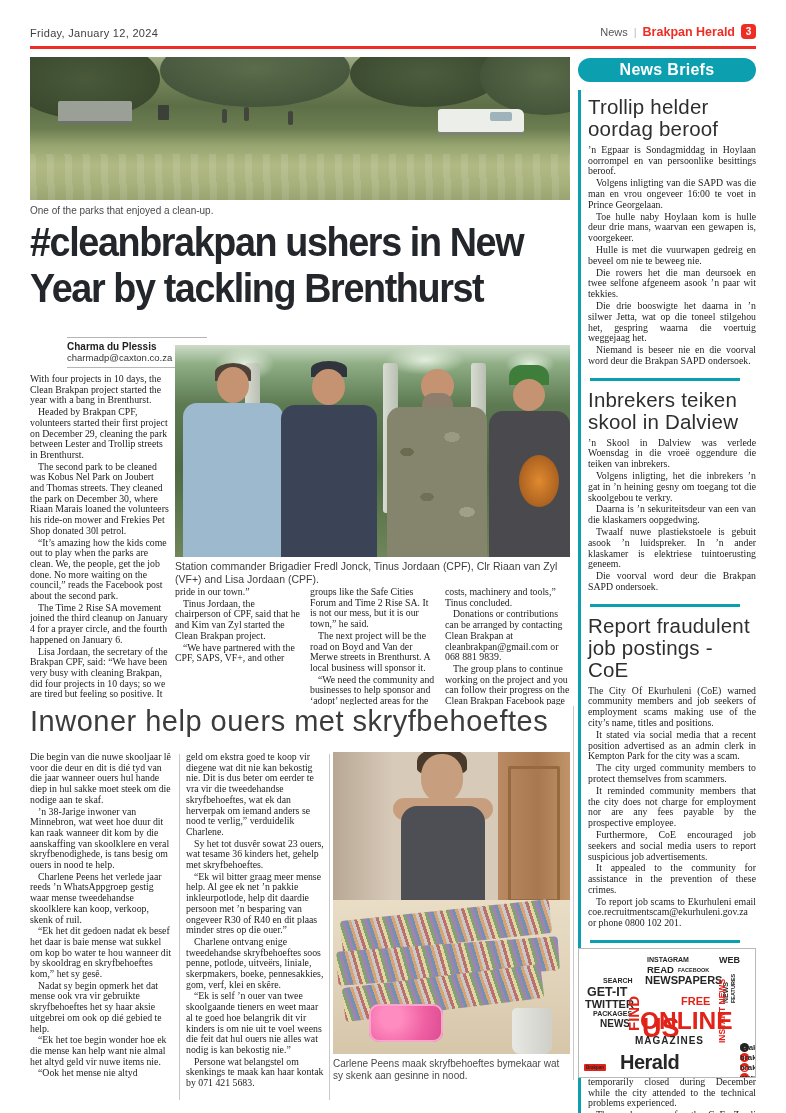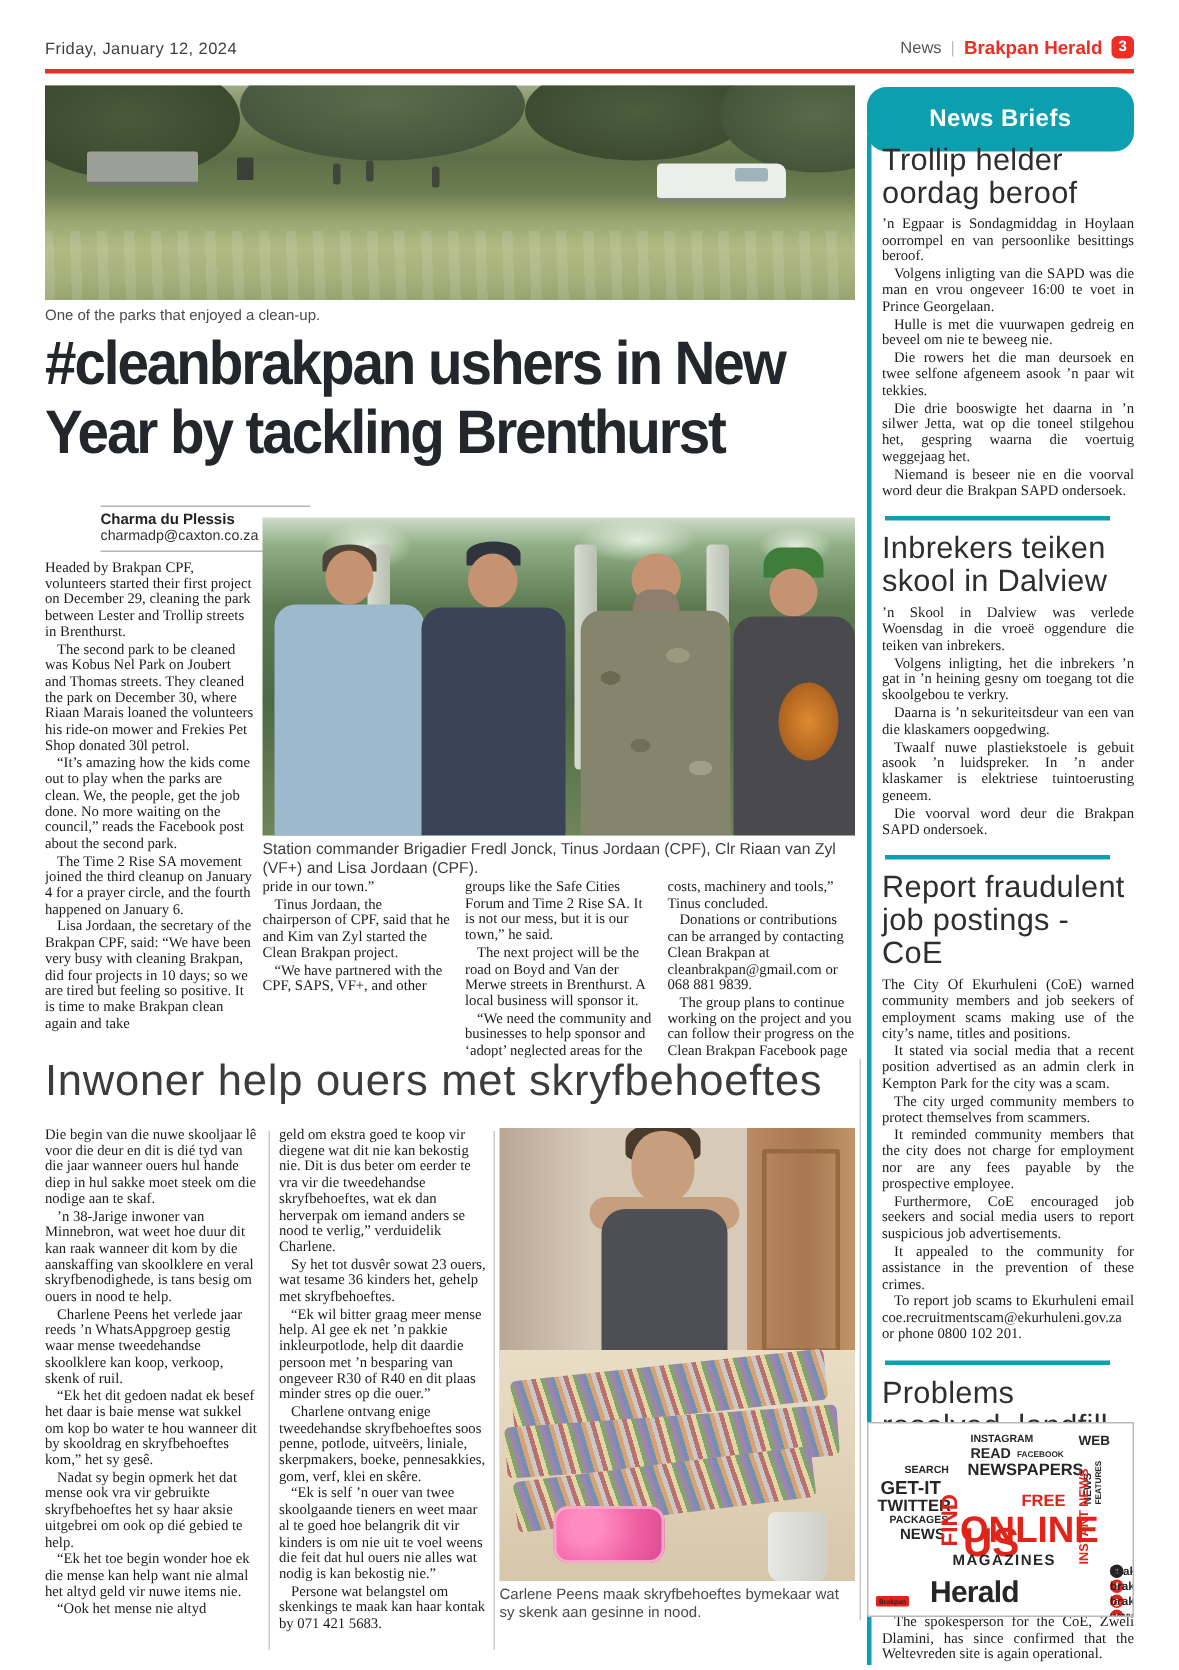--- a/index.html
+++ b/index.html
@@ -80,21 +80,21 @@
   .s-hairt{position:absolute;left:84px;top:-4px;width:50px;height:26px;background:#4a3a2c;border-radius:50% 50% 20% 20%;}
   .s-table{position:absolute;left:0;top:148px;width:237px;height:154px;background:linear-gradient(180deg,#e9ddc6,#e0d2b8 55%,#d6c6aa);}
   .pens{position:absolute;height:34px;border-radius:4px;
         background:repeating-linear-gradient(78deg,#bb7070 0 3px,#e2d7a2 3px 6px,#83a173 6px 9px,#a083b1 9px 12px,#7391b1 12px 15px,#d8a273 15px 18px,#c9c9c9 18px 21px);}
   .s-pouch{position:absolute;left:36px;top:252px;width:74px;height:38px;border-radius:10px;
            background:radial-gradient(circle at 30% 35%,#ff8cc0 0 18%,#ef5fa2 60%,#d94a90);box-shadow:inset 0 0 0 2px #f7a6cc;}
   .s-jar{position:absolute;right:18px;top:256px;width:40px;height:46px;background:linear-gradient(90deg,#e8e8e4,#cfcfc8);border-radius:5px 5px 8px 8px;}
   .stat-caption{left:333px;top:1058px;width:237px;}
 
   
-  .nb-pill{left:578px;top:58px;width:178px;height:43px;background:#0c9fb0;border-radius:13px;
+  .nb-pill{left:578px;top:58px;width:178px;height:24px;background:#0c9fb0;border-radius:13px;
            color:#fff;font-family:"Liberation Sans",sans-serif;font-weight:bold;font-size:16px;
            display:flex;align-items:center;justify-content:center;letter-spacing:.3px;}
   .briefs{left:578px;top:90px;width:178px;border-left:3px solid #0c9fb0;padding-left:7px;box-sizing:border-box;}
   .brief h3{margin:6px 0 5px;font-family:"Liberation Sans",sans-serif;font-weight:normal;
             font-size:20.5px;line-height:1.07;color:#2e2e2e;letter-spacing:.2px;}
   .brief .bt p{font-size:9.8px;line-height:10.8px;}
   .nb-divider{height:3px;background:#0c9fb0;width:150px;margin:11px 0 8px 2px;}
 
   
   .ad{left:578px;top:948px;width:178px;height:130px;background:#fff;border:1px solid #b9b9b9;
@@ -157,20 +157,21 @@
   <span class="abs p-bakkie" style="position:absolute"></span>
   <span class="abs p-grass" style="position:absolute"></span>
 </div>
 <div class="abs caption lead-caption">One of the parks that enjoyed a clean-up.</div>
 <h1 class="abs lead-headline" style="margin:0">#cleanbrakpan ushers in New Year by tackling Brenthurst</h1>
 <div class="abs byline">
   <div class="nm">Charma du Plessis</div>
   <div class="em">charmadp@caxton.co.za</div>
 </div>
 <div class="abs bt lead-col1">
+  <p>With four projects in 10 days, the Clean Brakpan project started the year with a bang in Brenthurst.</p>
   <p>Headed by Brakpan CPF, volunteers started their first project on December 29, cleaning the park between Lester and Trollip streets in Brenthurst.</p>
   <p>The second park to be cleaned was Kobus Nel Park on Joubert and Thomas streets. They cleaned the park on December 30, where Riaan Marais loaned the volunteers his ride-on mower and Frekies Pet Shop donated 30l petrol.</p>
   <p>“It’s amazing how the kids come out to play when the parks are clean. We, the people, get the job done. No more waiting on the council,” reads the Facebook post about the second park.</p>
   <p>The Time 2 Rise SA movement joined the third cleanup on January 4 for a prayer circle, and the fourth happened on January 6.</p>
   <p>Lisa Jordaan, the secretary of the Brakpan CPF, said: “We have been very busy with cleaning Brakpan, did four projects in 10 days; so we are tired but feeling so positive. It is time to make Brakpan clean again and take</p>
 </div>
 
 <div class="abs group">
   <span class="g-light" style="left:40px;top:2px;width:60px;height:34px"></span>
   <span class="g-light" style="left:210px;top:0;width:80px;height:30px"></span>
@@ -258,20 +259,21 @@
 <div class="abs vrule-main"></div>
 
 <div class="abs nb-pill">News Briefs</div>
 <div class="abs briefs">
 
   <div class="brief">
     <h3>Trollip helder oordag beroof</h3>
     <div class="bt just">
       <p>’n Egpaar is Sondagmiddag in Hoylaan oorrompel en van persoonlike besittings beroof.</p>
       <p>Volgens inligting van die SAPD was die man en vrou ongeveer 16:00 te voet in Prince Georgelaan.</p>
+      <p>Toe hulle naby Hoylaan kom is hulle deur drie mans, waarvan een gewapen is, voorgekeer.</p>
       <p>Hulle is met die vuurwapen gedreig en beveel om nie te beweeg nie.</p>
       <p>Die rowers het die man deursoek en twee selfone afgeneem asook ’n paar wit tekkies.</p>
       <p>Die drie booswigte het daarna in ’n silwer Jetta, wat op die toneel stilgehou het, gespring waarna die voertuig weggejaag het.</p>
       <p>Niemand is beseer nie en die voorval word deur die Brakpan SAPD ondersoek.</p>
     </div>
   </div>
   <div class="nb-divider"></div>
 
   <div class="brief">
     <h3>Inbrekers teiken skool in Dalview</h3>

